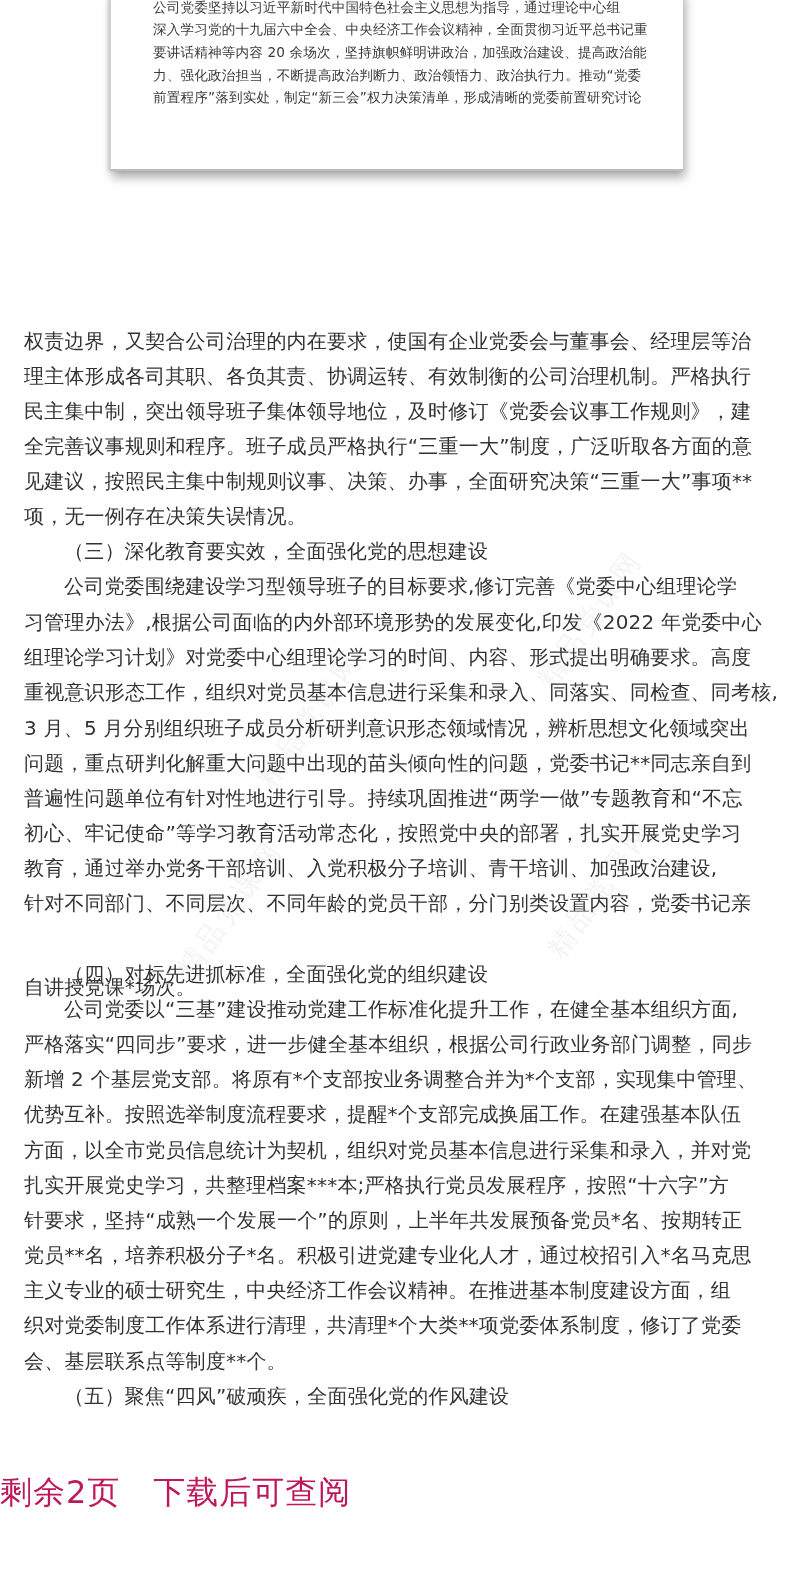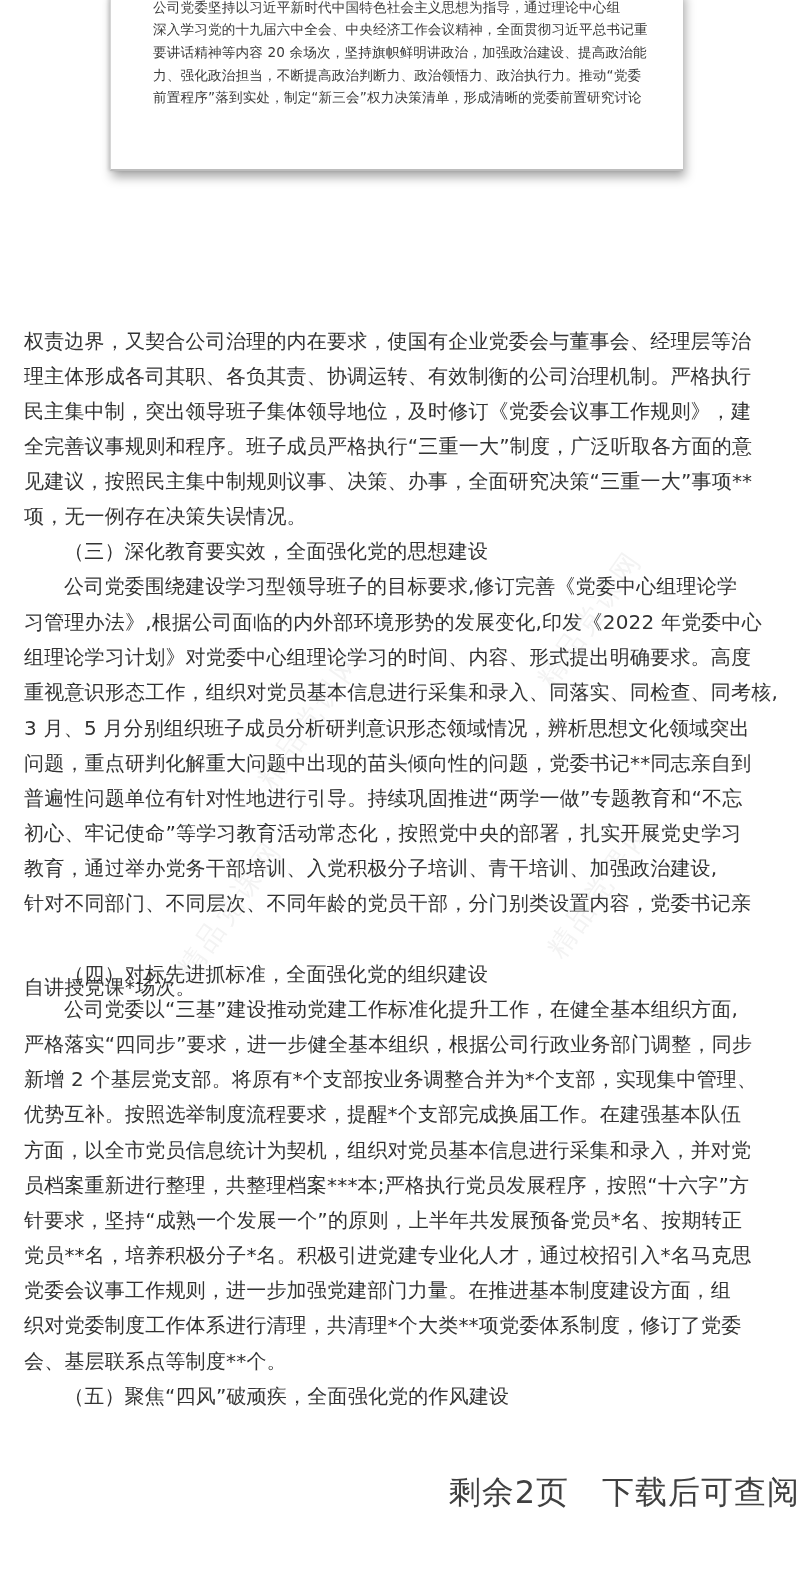--- a/index.html
+++ b/index.html
@@ -21,21 +21,21 @@
     font-size: 13.6px; color: #3a3a3a; white-space: nowrap; letter-spacing: 0.15px;
   }
   .body-line {
     position: absolute; left: 24px; height: 35px; line-height: 35px;
     font-size: 20px; color: #333333; white-space: nowrap; letter-spacing: 0.2px;
   }
   .body-line.indent { left: 64px; }
   .body-line.heading { left: 64px; }
   .footer-note {
     position: absolute; left: 0; width: 800px; top: 1470px; height: 44px;
-    text-align: right; font-size: 32px; line-height: 44px; color: #404040;
+    text-align: left; font-size: 32px; line-height: 44px; color: #be185d;
     letter-spacing: 1px; white-space: pre;
   }
   .watermark {
     position: absolute; font-size: 28px; color: rgba(200,200,200,0.22);
     transform: rotate(-55deg); white-space: nowrap; pointer-events: none;
     letter-spacing: 4px;
   }
 </style>
 </head>
 <body>
@@ -71,22 +71,22 @@
   <div class="body-line" style="top:816px;">初心、牢记使命”等学习教育活动常态化，按照党中央的部署，扎实开展党史学习</div>
   <div class="body-line" style="top:851px;">教育，通过举办党务干部培训、入党积极分子培训、青干培训、加强政治建设,</div>
   <div class="body-line" style="top:886px;text-align:center;">针对不同部门、不同层次、不同年龄的党员干部，分门别类设置内容，党委书记亲</div>
   <div class="body-line" style="top:970px;">自讲授党课*场次。</div>
   <div class="body-line heading" style="top:957px;">（四）对标先进抓标准，全面强化党的组织建设</div>
   <div class="body-line indent" style="top:992px;">公司党委以“三基”建设推动党建工作标准化提升工作，在健全基本组织方面,</div>
   <div class="body-line" style="top:1027px;">严格落实“四同步”要求，进一步健全基本组织，根据公司行政业务部门调整，同步</div>
   <div class="body-line" style="top:1062px;">新增  2  个基层党支部。将原有*个支部按业务调整合并为*个支部，实现集中管理、</div>
   <div class="body-line" style="top:1097px;">优势互补。按照选举制度流程要求，提醒*个支部完成换届工作。在建强基本队伍</div>
   <div class="body-line" style="top:1133px;">方面，以全市党员信息统计为契机，组织对党员基本信息进行采集和录入，并对党</div>
-  <div class="body-line" style="top:1168px;">员档案重新进行整理，共整理档案***本;严格执行党员发展程序，按照“十六字”方</div>
+  <div class="body-line" style="top:1168px;">扎实开展党史学习，共整理档案***本;严格执行党员发展程序，按照“十六字”方</div>
   <div class="body-line" style="top:1203px;">针要求，坚持“成熟一个发展一个”的原则，上半年共发展预备党员*名、按期转正</div>
   <div class="body-line" style="top:1238px;">党员**名，培养积极分子*名。积极引进党建专业化人才，通过校招引入*名马克思</div>
-  <div class="body-line" style="top:1273px;">党委会议事工作规则，进一步加强党建部门力量。在推进基本制度建设方面，组</div>
+  <div class="body-line" style="top:1273px;">主义专业的硕士研究生，中央经济工作会议精神。在推进基本制度建设方面，组</div>
   <div class="body-line" style="top:1308px;">织对党委制度工作体系进行清理，共清理*个大类**项党委体系制度，修订了党委</div>
   <div class="body-line" style="top:1344px;text-align:right;">会、基层联系点等制度**个。</div>
   <div class="body-line heading" style="top:1379px;">（五）聚焦“四风”破顽疾，全面强化党的作风建设</div>
 </div>
 
 <div class="footer-note">剩余2页　下载后可查阅</div>
 
 </body></html>

